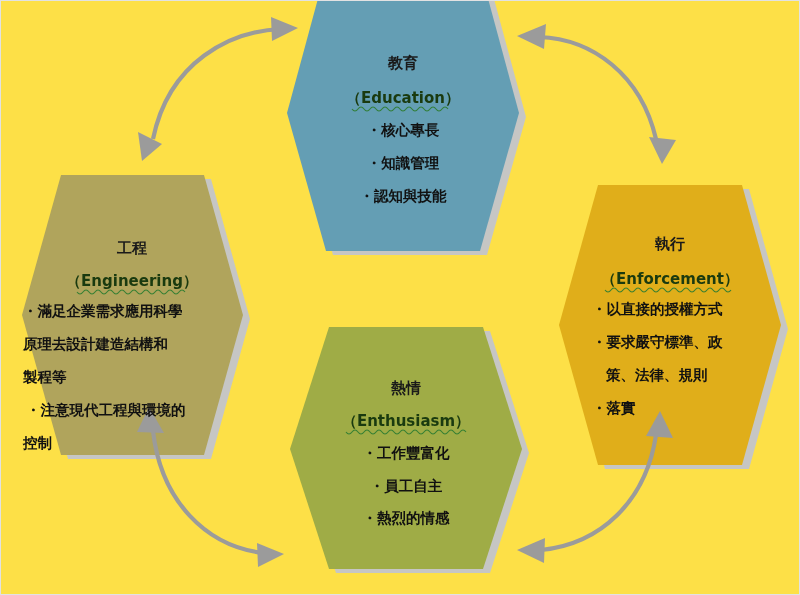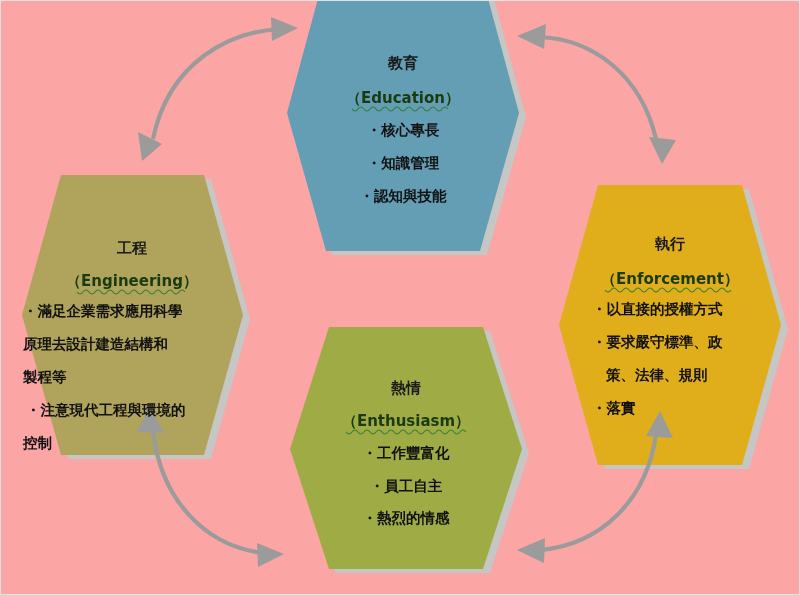--- a/index.html
+++ b/index.html
@@ -54,21 +54,21 @@
     stroke-width: 4.2;
     stroke-linecap: butt;
   }
   .arrow-head {
     fill: #9b9b9b;
   }
 </style>
 </head>
 <body>
 
-<div id="canvas" style="background: #fca5a5; border-color: rgb(226, 226, 226);">
+<div id="canvas" style="background: #fde047; border-color: rgb(226, 226, 226);">
   <svg id="diagram-svg" viewBox="0 0 800 595" xmlns="http://www.w3.org/2000/svg">
 
     <g>
       <polygon points="332,-28 486,-28 525,116 486,254 332,254 293,116" fill="#c6c6c4"></polygon>
       <polygon points="67,178 210,178 249,318 210,458 67,458 28,318" fill="#c6c6c4"></polygon>
       <polygon points="604,188 748,188 787,328 748,468 604,468 565,328" fill="#c6c6c4"></polygon>
       <polygon points="335,330 489,330 528,452 489,572 335,572 296,452" fill="#c6c6c4"></polygon>
     </g>
 
     <g>

